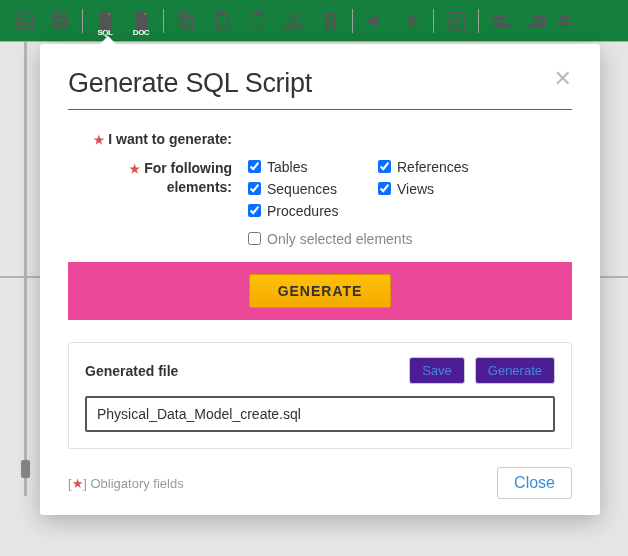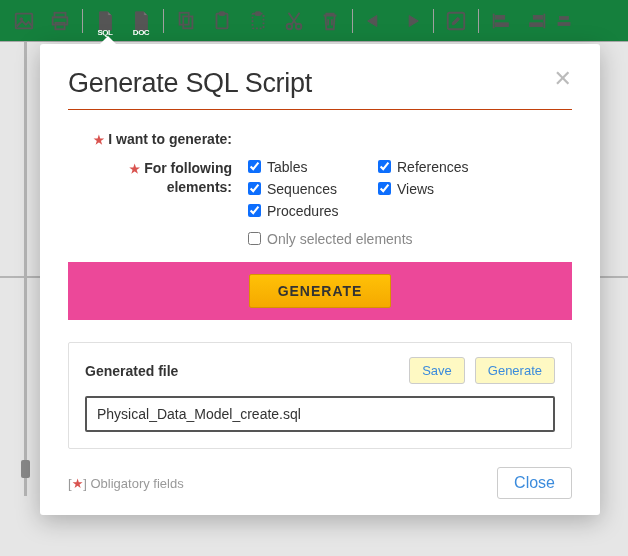--- a/index.html
+++ b/index.html
@@ -143,21 +143,21 @@
     border-radius: 2px;
     padding: 14px 16px 16px;
   }
   .file-head {
     display: flex; align-items: center; justify-content: space-between;
     margin-bottom: 12px;
   }
   .file-title { font-weight: bold; font-size: 14px; color: #333; }
   .file-actions { display: flex; gap: 10px; }
   .btn-lite {
-    background: #fef9c3;
+    background: #4c1d95;
     border: 1px solid #ccc;
     color: #3b8bdc;
     padding: 5px 12px;
     font-size: 13px;
     border-radius: 3px;
     cursor: pointer;
   }
   .file-input {
     width: 100%;
     padding: 8px 10px;

